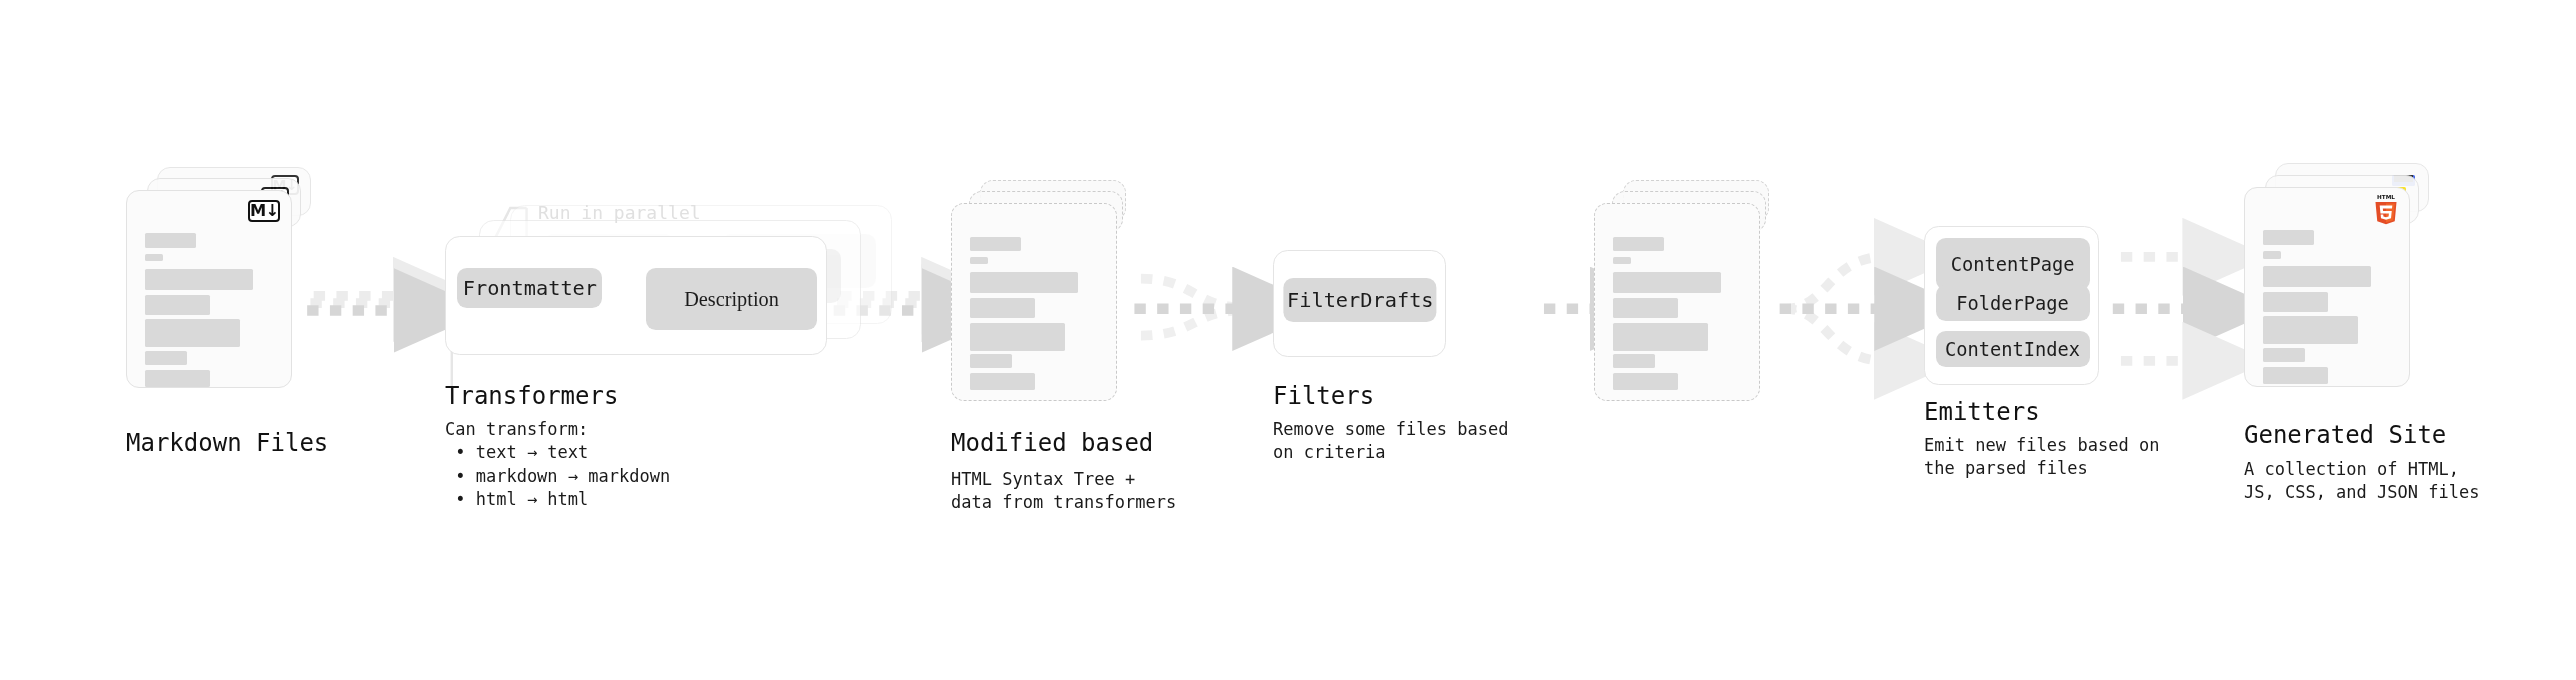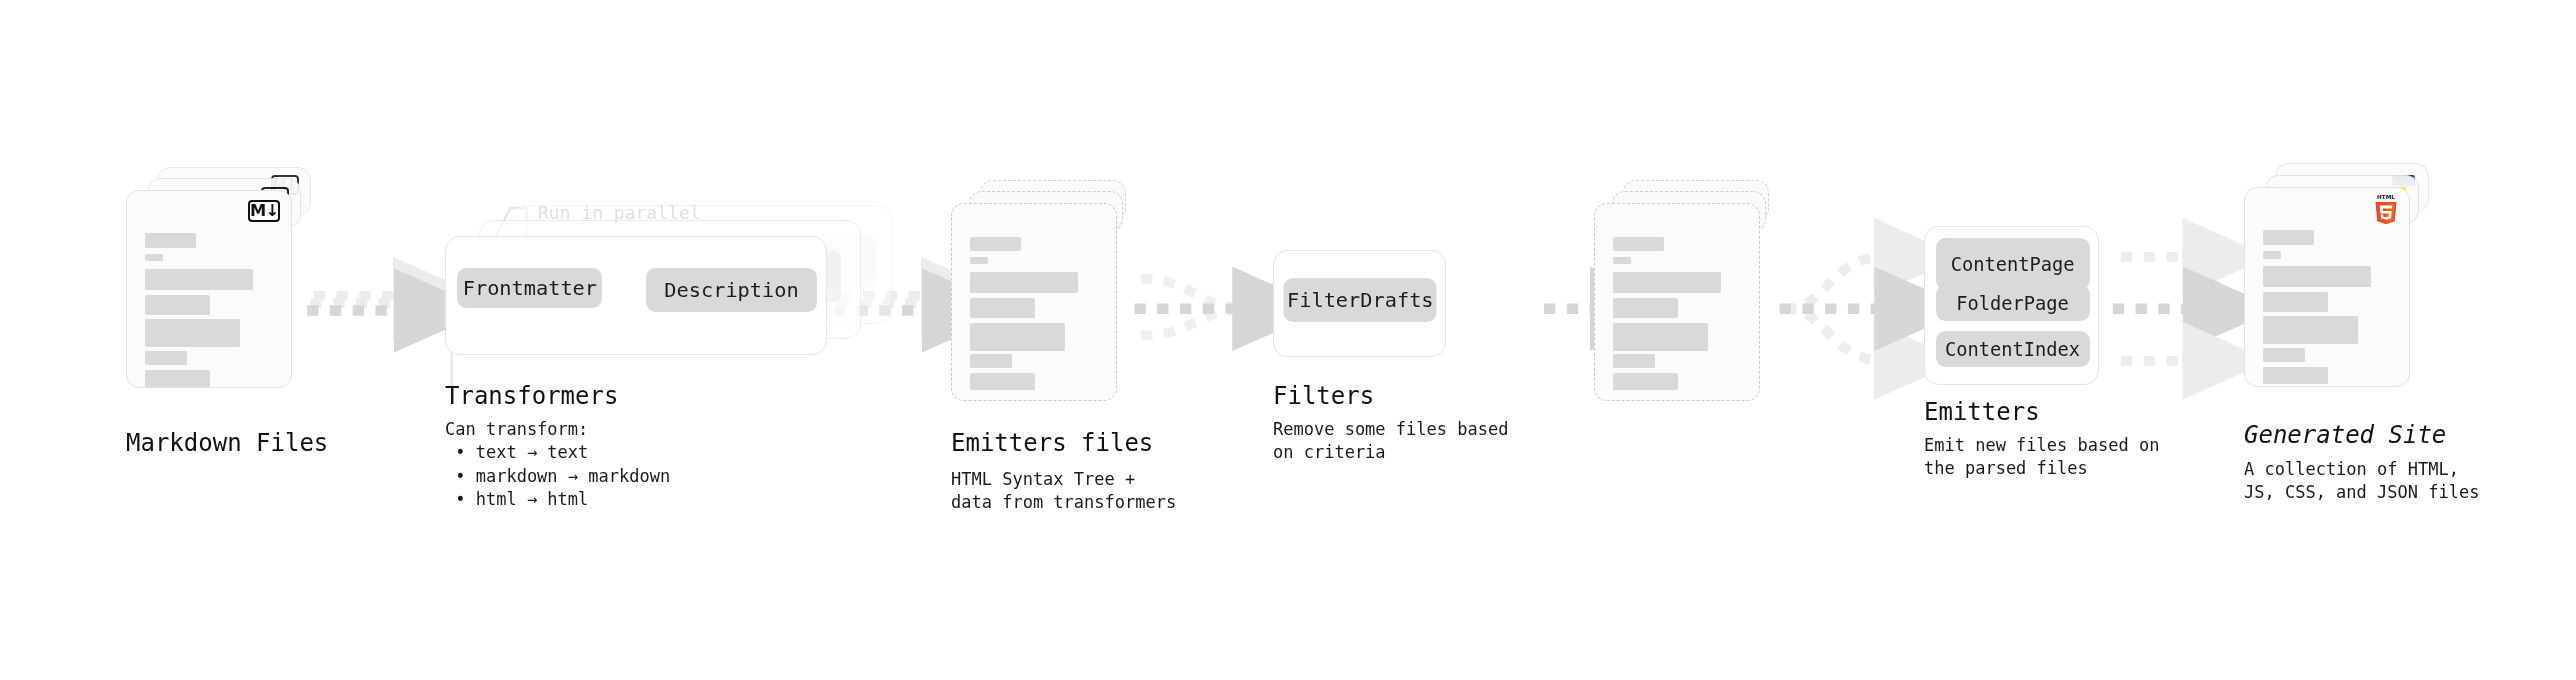--- a/index.html
+++ b/index.html
@@ -208,21 +208,21 @@
       <div class="chip ghost2" style="left:32.5px; top:28px; width:130px; height:54px;">&nbsp;</div>
       <div class="chip ghost2" style="left:211px; top:28px; width:154px; height:54px;">&nbsp;</div>
     </div>
     <div class="group-box ghost1" style="left:34px; top:14.6px; width:382px; height:119px;">
       <div class="chip ghost1" style="left:27px; top:28px; width:130px; height:54px;">&nbsp;</div>
       <div class="chip ghost1" style="left:207px; top:28px; width:154px; height:54px;">&nbsp;</div>
     </div>
 
     <div class="group-box" style="left:0px; top:31px; width:382px; height:119px;">
       <div class="chip" style="left:11.4px;  top:31px; width:145px; height:40px;">Frontmatter</div>
-      <div class="chip" style="left:200px; top:31px; width:171px; height:44px;">Description</div>
+      <div class="chip" style="left:200px; top:31px; width:171px; height:62px;font-family:Liberation Serif, serif;">Description</div>
     </div>
   </div>
   <div class="note" style="left:538px; top:202px;">Run in parallel</div>
   <div class="title" style="left:445px; top:382px;">Transformers</div>
   <div class="subtitle" style="left:445px; top:418px;">Can transform:
  • text → text
  • markdown → markdown
  • html → html</div>
 
   <div class="node" style="left:951px; top:180px;">
@@ -233,21 +233,21 @@
         <div class="skel" style="left:18px; top:32.5px;  width:51px;  height:14.6px;"></div>
         <div class="skel" style="left:18px; top:53px;  width:18px;  height:7.3px;"></div>
         <div class="skel" style="left:18px; top:68px;  width:108px; height:21px;"></div>
         <div class="skel" style="left:18px; top:94px; width:65px;  height:19.5px;"></div>
         <div class="skel" style="left:18px; top:119px; width:95px; height:28px;"></div>
         <div class="skel" style="left:18px; top:150px; width:42px;  height:14px;"></div>
         <div class="skel" style="left:18px; top:169px; width:65px;  height:17px;"></div>
       </div>
     </div>
   </div>
-  <div class="title" style="left:951px; top:429px;">Emitters files</div>
+  <div class="title" style="left:951px; top:429px;">Modified based</div>
   <div class="subtitle" style="left:951px; top:468px;">HTML Syntax Tree +
 data from transformers</div>
 
   <div class="node" style="left:1273px; top:250px;">
     <div class="group-box" style="left:0px; top:0px; width:173px; height:107px;">
       <div class="chip" style="left:11.4px; top:27px; width:153px; height:44px; transform:translateX(-1.6px);">FilterDrafts</div>
     </div>
   </div>
   <div class="title" style="left:1273px; top:382px;">Filters</div>
   <div class="subtitle" style="left:1273px; top:418px;">Remove some files based
@@ -305,18 +305,18 @@
         <div class="skel" style="left:18px; top:42px;  width:51px;  height:14.6px;"></div>
         <div class="skel" style="left:18px; top:63px;  width:18px;  height:7.3px;"></div>
         <div class="skel" style="left:18px; top:78px;  width:108px; height:21px;"></div>
         <div class="skel" style="left:18px; top:104px; width:65px;  height:19.5px;"></div>
         <div class="skel" style="left:18px; top:128px; width:95px; height:28px;"></div>
         <div class="skel" style="left:18px; top:160px; width:42px;  height:14px;"></div>
         <div class="skel" style="left:18px; top:179px; width:65px;  height:17px;"></div>
       </div>
     </div>
   </div>
-  <div class="title" style="left:2244px; top:421px;font-style:italic;">Generated Site</div>
+  <div class="title" style="left:2244px; top:421px;">Generated Site</div>
   <div class="subtitle" style="left:2244px; top:458px;">A collection of HTML,
 JS, CSS, and JSON files</div>
 
 </div>
 
 
 </body></html>

